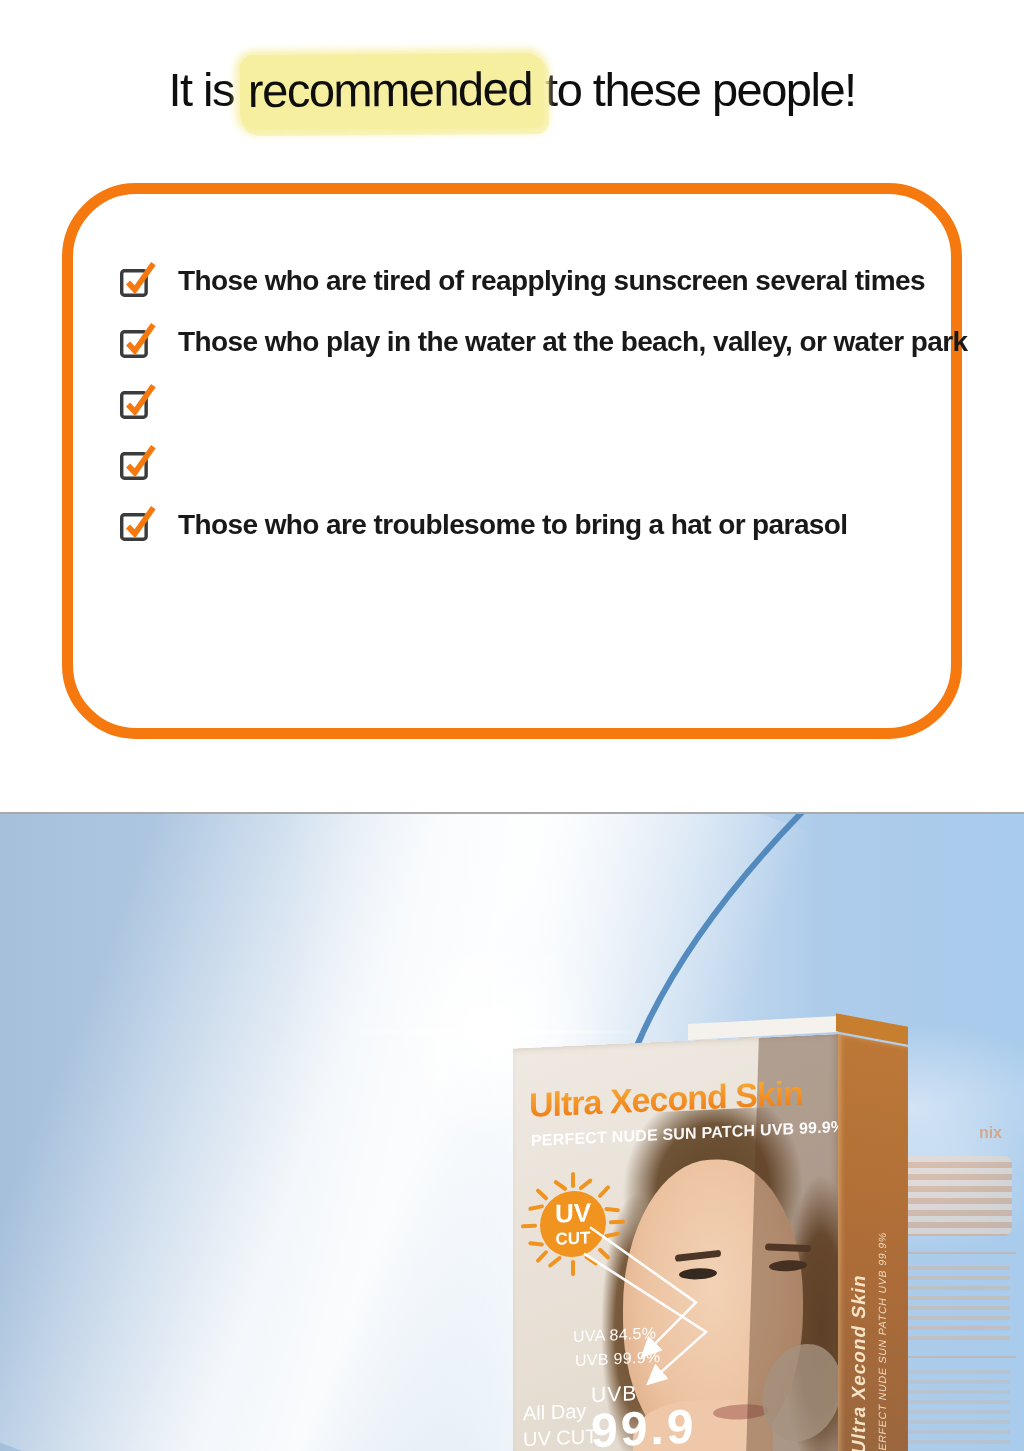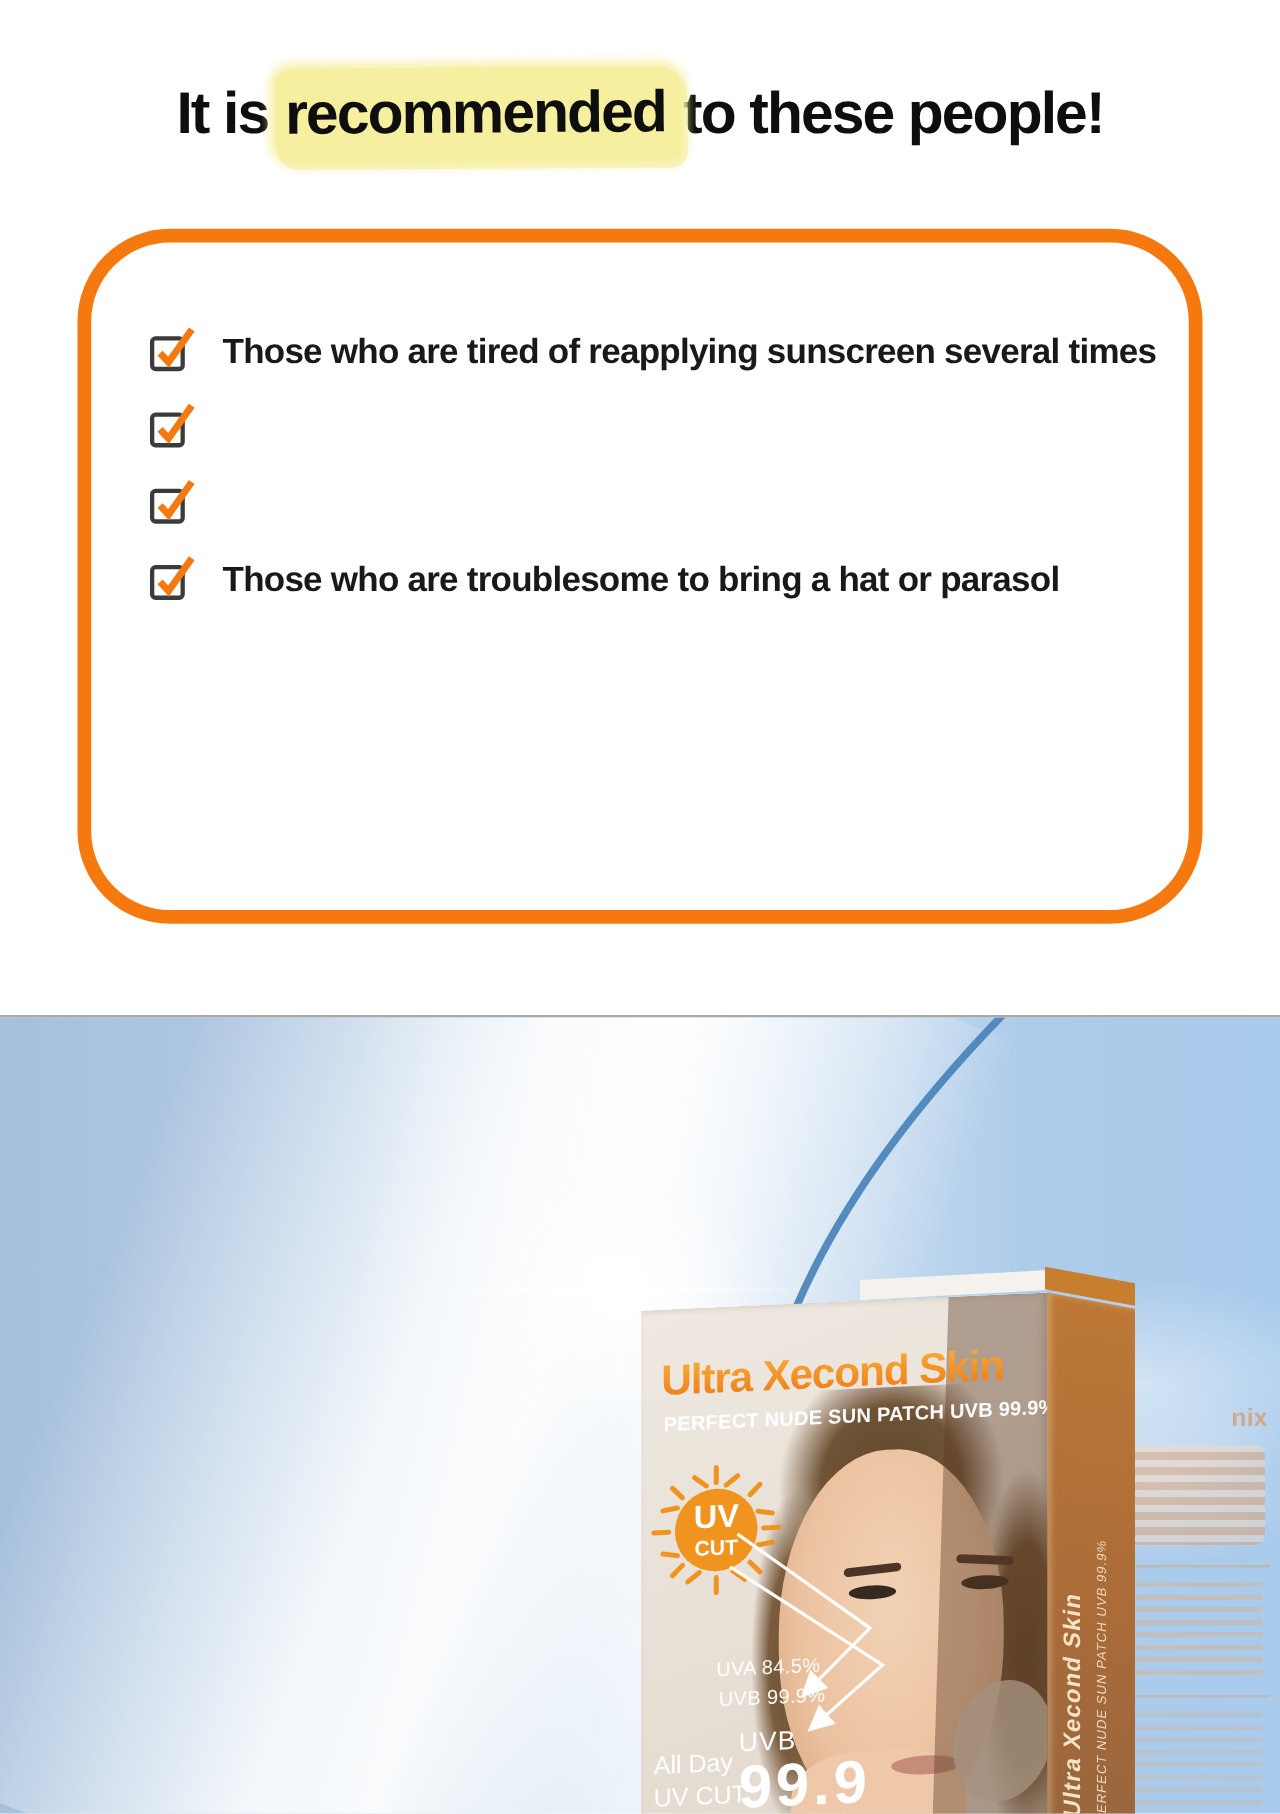--- a/index.html
+++ b/index.html
@@ -6,21 +6,21 @@
     --accent:#f5790f; --hl:#f6ef9f; --checkdark:#3b3b3b;
     --logoorange:#f0931f; --boxside:#b57236; --skyleft:#a6c0dc; --skyright:#a9cbec;
   }
   *{margin:0;padding:0;box-sizing:border-box;}
   html,body{width:1024px;height:1451px;overflow:hidden;background:#fff;
     font-family:"Liberation Sans","DejaVu Sans",sans-serif;}
   .page{position:relative;width:1024px;height:1451px;background:#fff;}
 
   
   .hero{padding-top:58px;text-align:center;}
-  .hero h1{font-size:47px;font-weight:700;color:#0e0e0e;letter-spacing:-1.5px;line-height:1.35;}
+  .hero h1{font-size:47px;font-weight:400;color:#0e0e0e;letter-spacing:-1.5px;line-height:1.35;}
   .hl{position:relative;display:inline-block;background:var(--hl);
       padding:4px 12px 8px 8px;margin:-4px -10px -8px -6px;
       border-radius:14px 18px 10px 16px;
       box-shadow:0 0 7px 5px rgba(246,238,158,.75), 3px 4px 0 2px rgba(246,238,158,.55);
       transform:rotate(-.4deg);}
 
   
   .check-card{margin:62px 62px 0;height:556px;border:11px solid var(--accent);
       border-radius:74px;background:#fff;padding:70px 18px 0 46px;}
   .check-list{list-style:none;}
@@ -45,21 +45,21 @@
   .sun-flare{position:absolute;left:495px;top:218px;width:0;height:0;}
   .sun-flare .glow{position:absolute;left:-110px;top:-110px;width:220px;height:220px;border-radius:50%;
     background:radial-gradient(circle,#fff 0 9px,rgba(255,255,255,.95) 20px,rgba(255,255,255,.55) 48px,rgba(255,255,255,0) 108px);}
   .sun-flare .rayh{position:absolute;left:-150px;top:-2px;width:300px;height:4px;
     background:linear-gradient(to right,rgba(255,255,255,0),rgba(255,255,255,.9),rgba(255,255,255,0));}
   .sun-flare .rayv{position:absolute;left:-2px;top:-90px;width:4px;height:180px;
     background:linear-gradient(to bottom,rgba(255,255,255,0),rgba(255,255,255,.9),rgba(255,255,255,0));}
 
   
   .ghost{position:absolute;left:898px;top:296px;width:120px;height:343px;opacity:.62;}
-  .ghost .gbrand{position:absolute;right:4px;top:14px;font-size:20px;font-weight:700;color:#e2813a;opacity:.85;}
+  .ghost .gbrand{position:absolute;right:16px;top:14px;font-size:16px;font-weight:700;color:#e2813a;opacity:.85;}
   .ghost .gcard{position:absolute;left:4px;top:46px;width:110px;height:80px;border-radius:8px;
     background:repeating-linear-gradient(180deg,rgba(250,215,185,.9) 0 6px,rgba(232,148,82,.85) 6px 12px);
     opacity:.8;}
   .ghost .gline{position:absolute;left:0;width:118px;height:2px;background:rgba(226,150,90,.55);}
   .ghost .gl1{top:142px;} .ghost .gl2{top:246px;}
   .ghost .gtext{position:absolute;left:8px;width:104px;
     background:repeating-linear-gradient(180deg,rgba(238,165,100,.5) 0 4px,rgba(255,255,255,0) 4px 10px);}
   .ghost .gt1{top:156px;height:74px;} .ghost .gt2{top:260px;height:76px;opacity:.6;}
 
   
@@ -145,20 +145,29 @@
         </span>
         <span class="check-text">Those who are tired of reapplying sunscreen several times</span>
       </li>
         <li class="check-row">
         <span class="checkbox">
           <svg width="38" height="40" viewBox="0 0 42 44">
             <rect x="3" y="14" width="27" height="27" rx="3" fill="none" stroke="var(--checkdark)" stroke-width="3.8"></rect>
             <polyline points="10,27 17.5,35 38,6" fill="none" stroke="var(--accent)" stroke-width="6.2"></polyline>
           </svg>
         </span>
+        <span class="check-text">Those who play in the water at the beach, valley, or water park</span>
+      </li>
+        <li class="check-row">
+        <span class="checkbox">
+          <svg width="38" height="40" viewBox="0 0 42 44">
+            <rect x="3" y="14" width="27" height="27" rx="3" fill="none" stroke="var(--checkdark)" stroke-width="3.8"></rect>
+            <polyline points="10,27 17.5,35 38,6" fill="none" stroke="var(--accent)" stroke-width="6.2"></polyline>
+          </svg>
+        </span>
       </li>
         <li class="check-row">
         <span class="checkbox">
           <svg width="38" height="40" viewBox="0 0 42 44">
             <rect x="3" y="14" width="27" height="27" rx="3" fill="none" stroke="var(--checkdark)" stroke-width="3.8"></rect>
             <polyline points="10,27 17.5,35 38,6" fill="none" stroke="var(--accent)" stroke-width="6.2"></polyline>
           </svg>
         </span>
       </li>
         <li class="check-row">

